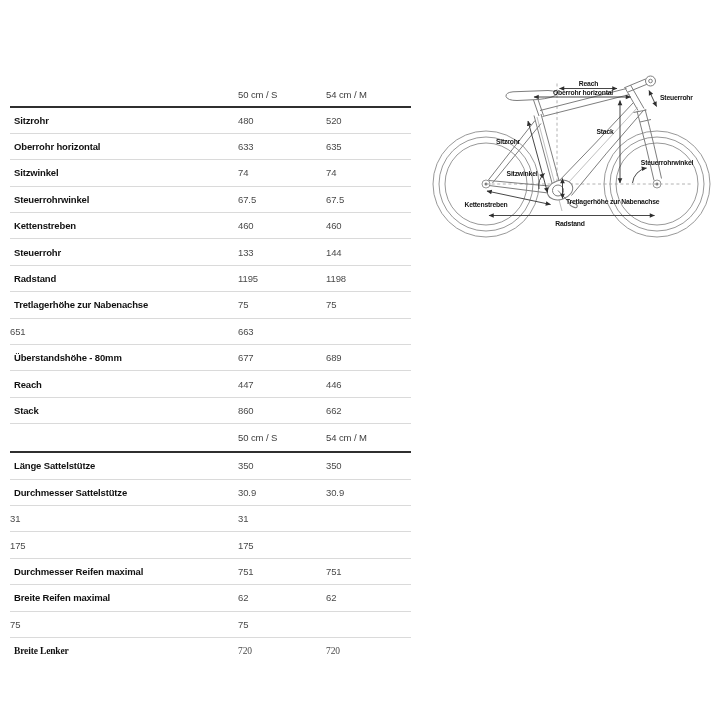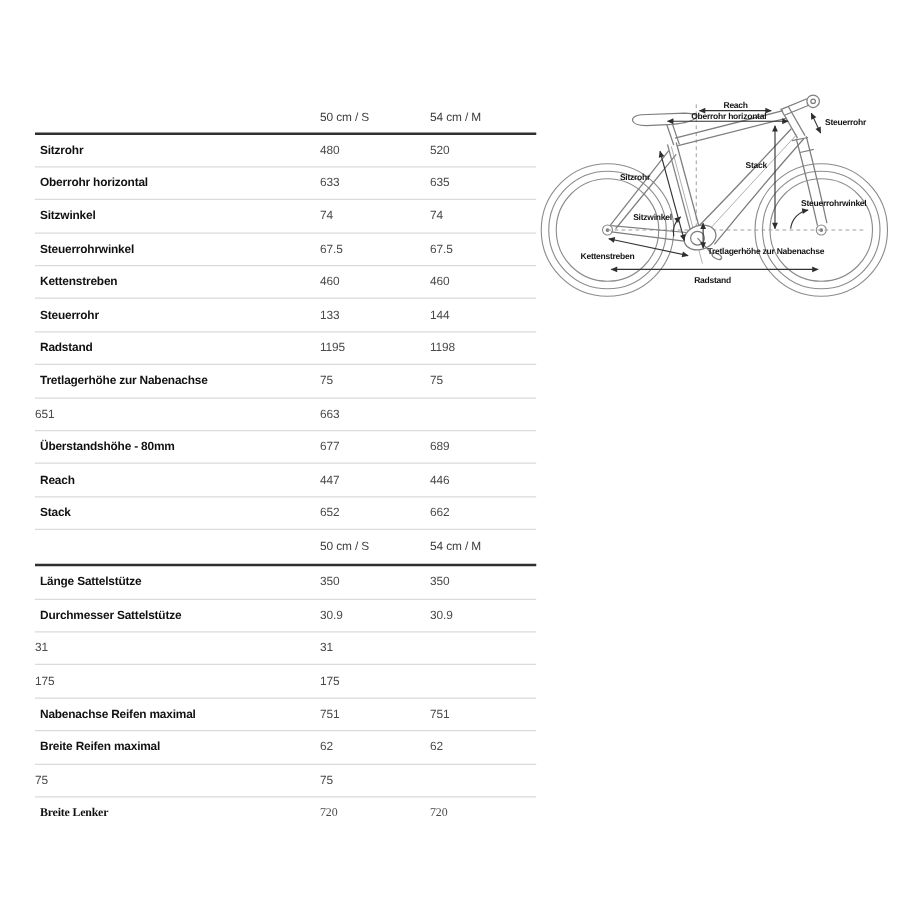--- a/index.html
+++ b/index.html
@@ -1,19 +1,19 @@
 <!DOCTYPE html>
 <html><head>
 <meta charset="utf-8">
 <style>
   html,body{margin:0;padding:0;background:#ffffff;}
   body{width:720px;height:720px;position:relative;font-family:"Liberation Sans",sans-serif;overflow:hidden;}
 
   
-  #spec-table{position:absolute;left:28px;top:84px;width:401px;}
+  #spec-table{position:absolute;left:10px;top:84px;width:401px;}
   .hrow,.trow{display:grid;grid-template-columns:228px 88px 85px;align-items:center;}
   .hrow{height:21.5px;border-bottom:2px solid #2f2f2f;}
   .section + .section .hrow{height:27px;}
   .hcell{font-size:9.5px;color:#3c3c3c;letter-spacing:-0.1px;}
   .trow{height:25.4px;border-bottom:1px solid #dadada;}
   .section:last-child .trow:last-child{border-bottom:none;font-family:Liberation Serif, serif;}
   .lbl{font-size:9.5px;font-weight:bold;color:#111111;padding-left:4px;letter-spacing:-0.15px;white-space:nowrap;}
   .val{font-size:9.5px;color:#4a4a4a;letter-spacing:-0.1px;}
 
   
@@ -87,21 +87,21 @@
           <div class="val">677</div>
           <div class="val">689</div>
         </div>
         <div class="trow">
           <div class="lbl">Reach</div>
           <div class="val">447</div>
           <div class="val">446</div>
         </div>
         <div class="trow">
           <div class="lbl">Stack</div>
-          <div class="val">652</div>
+          <div class="val">860</div>
           <div class="val">662</div>
         </div>
       </div>
       <div class="section">
         <div class="hrow">
           <div class="hcell lblspace"></div>
           <div class="hcell">50 cm / S</div>
           <div class="hcell">54 cm / M</div>
         </div>
         <div class="trow">
@@ -116,21 +116,21 @@
         </div>
         <div class="trow">
           <div class="val">31</div>
           <div class="val">31</div>
         </div>
         <div class="trow">
           <div class="val">175</div>
           <div class="val">175</div>
         </div>
         <div class="trow">
-          <div class="lbl">Nabenachse Reifen maximal</div>
+          <div class="lbl">Durchmesser Reifen maximal</div>
           <div class="val">751</div>
           <div class="val">751</div>
         </div>
         <div class="trow">
           <div class="lbl">Breite Reifen maximal</div>
           <div class="val">62</div>
           <div class="val">62</div>
         </div>
         <div class="trow">
           <div class="val">75</div>

